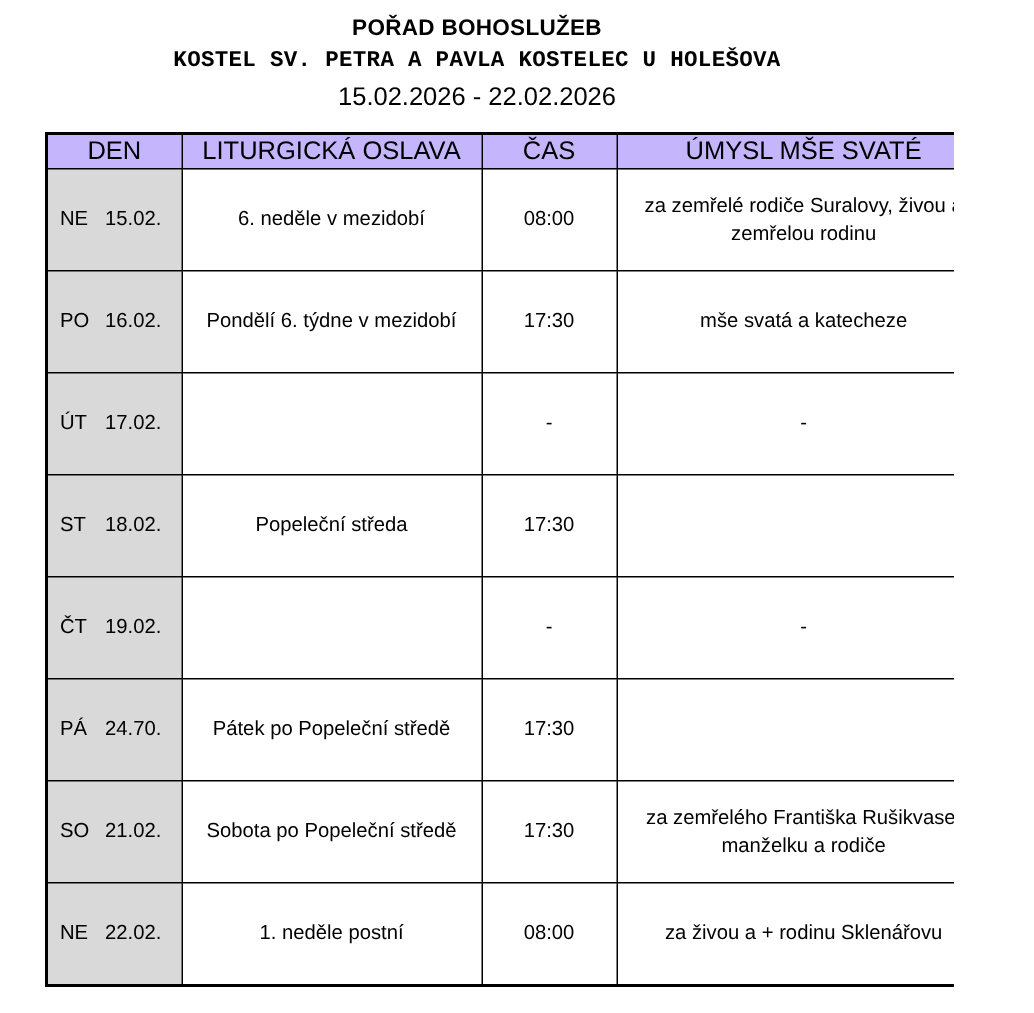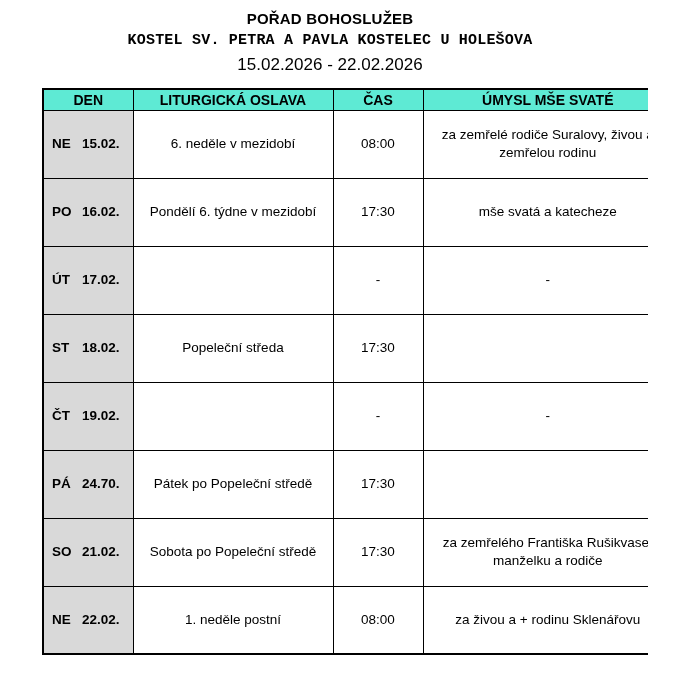--- a/index.html
+++ b/index.html
@@ -8,21 +8,20 @@
     background: #ffffff;
     color: #000000;
     font-family: "Liberation Sans", sans-serif;
   }
   .page {
     width: 636px;
     height: 675px;
     background: #ffffff;
     box-sizing: border-box;
     overflow: hidden;
-    margin-left: 12px;
   }
   .doc-header {
     text-align: center;
     padding-top: 10px;
   }
   .title {
     font-size: 15px;
     font-weight: bold;
     letter-spacing: 0.2px;
   }
@@ -47,38 +46,38 @@
   }
   col.c-den  { width: 90px; }
   col.c-cel  { width: 200px; }
   col.c-time { width: 90px; }
   col.c-int  { width: 250px; }
   th, td {
     border: 1px solid #000000;
     box-sizing: border-box;
   }
   th {
-    background: #5eead4;
-    font-size: 14px;
-    font-weight: bold;
+    background: #c4b5fd;
+    font-size: 17px;
+    font-weight: normal;
     height: 21px;
     text-align: center;
     padding: 1px 2px;
   }
   td {
     height: 68px;
     font-size: 13.5px;
     text-align: center;
     vertical-align: middle;
     padding: 3px 8px;
     line-height: 1.35;
   }
   td.day {
     background: #d9d9d9;
-    font-weight: bold;
+    font-weight: normal;
     text-align: left;
     padding-left: 8px;
     white-space: nowrap;
   }
   td.day .d {
     display: inline-block;
     min-width: 30px;
   }
 </style>
 </head>

